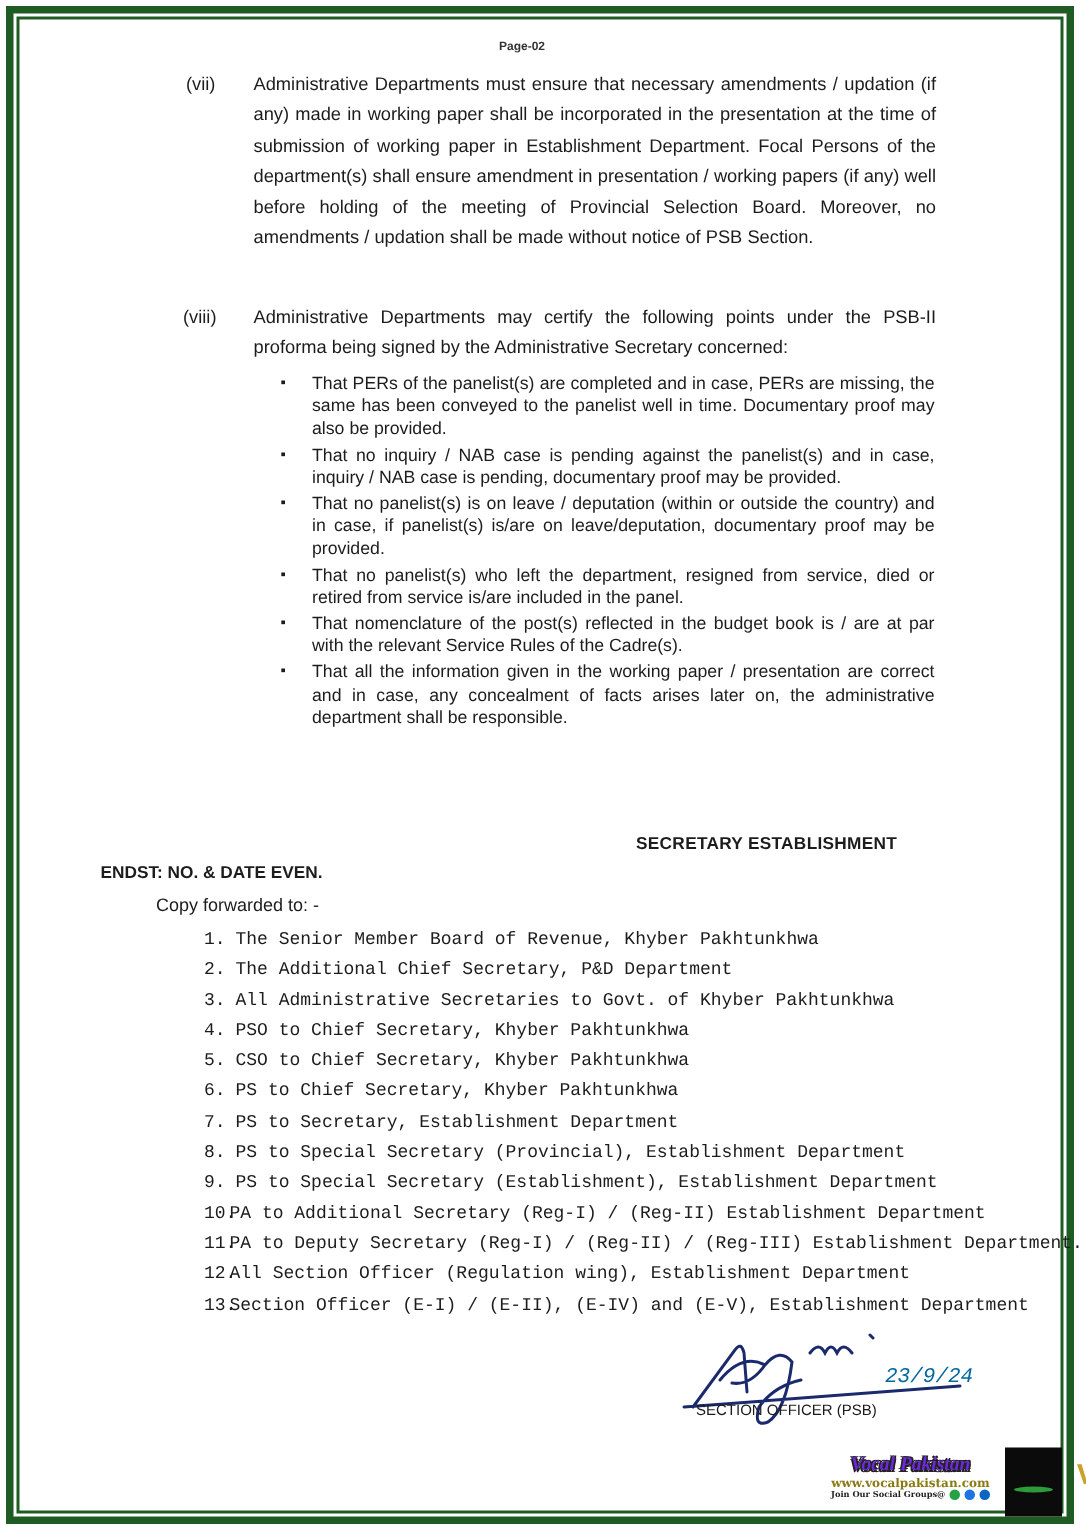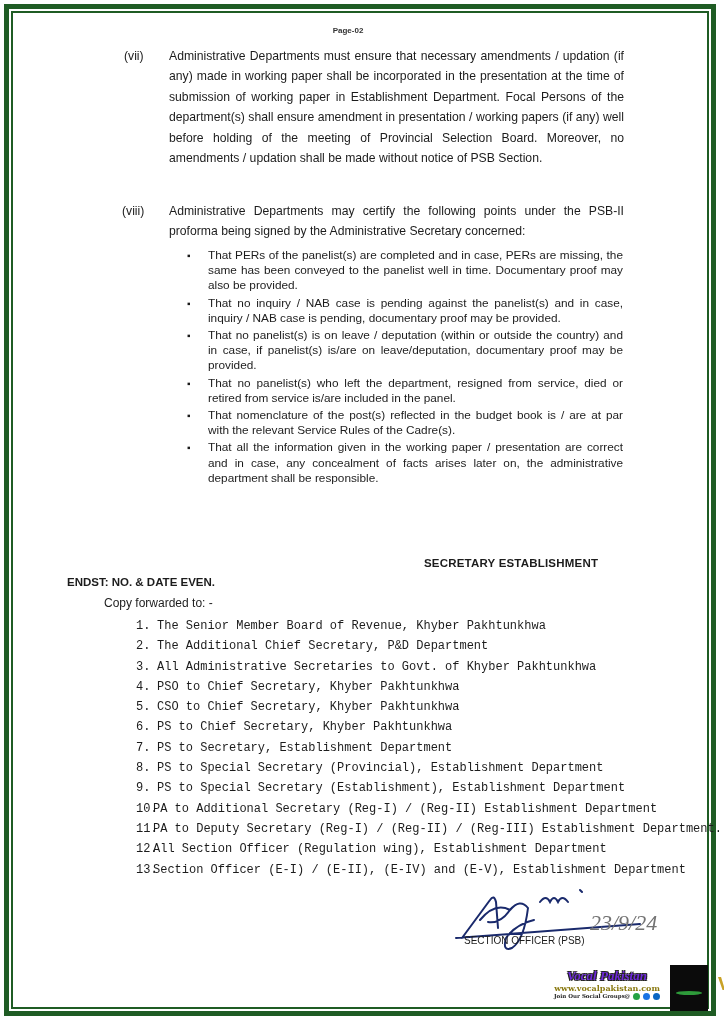--- a/index.html
+++ b/index.html
@@ -30,21 +30,21 @@
     .bullet .dot { position: absolute; left: 1px; top: 0px; font-size: 10px; }
     .sec-est { position: absolute; left: 424px; top: 557px; font-size: 11.5px; font-weight: bold; letter-spacing: 0.2px; text-align: right; }
     .endst { position: absolute; left: 67px; top: 576px; font-size: 11.5px; font-weight: bold; }
     .copyfwd { position: absolute; left: 104px; top: 596px; font-size: 12px; }
     .cc-list { position: absolute; left: 136px; top: 616px; font-size: 12px; line-height: 20.3px; }
     .cc-item { white-space: nowrap; font-family: Liberation Mono, monospace; }
     .cc-item .n { display: inline-block; width: 21px; }
     .cc-item.two .n { width: 17px; text-align: center; }
     .signature { position: absolute; left: 450px; top: 880px; width: 240px; height: 80px; }
     .so-label { position: absolute; left: 464px; top: 935px; font-size: 10px; }
-    .sig-date { position: absolute; left: 590px; top: 910px; font-size: 22px; font-family: Liberation Serif, serif; font-style: italic; color: #737373; }
+    .sig-date { position: absolute; left: 590px; top: 910px; font-size: 14px; font-family: Liberation Mono, monospace; font-style: italic; color: #0369a1; }
     .wm { position: absolute; left: 547px; top: 968px; width: 120px; text-align: center; }
     .wm-title { font-family: Liberation Serif, serif; font-style: italic; font-weight: bold; font-size: 13px; color: #6d28d9;
       text-shadow: -1px -1px 0 #222, 1px -1px 0 #222, -1px 1px 0 #222, 1px 1px 0 #222; }
     .wm-url { font-family: "DejaVu Serif", serif; font-weight: bold; font-size: 8px; color: #8a7a12; margin-top: -1px; }
     .wm-social { font-family: "DejaVu Serif", serif; font-size: 5.5px; color: #222; font-weight: bold; }
     .wm-social .ic { display: inline-block; width: 7px; height: 7px; border-radius: 50%; vertical-align: middle; margin-left: 1px; }
     .logo-box { position: absolute; left: 670px; top: 965px; width: 38px; height: 46px; background: #0b0b0b; }
     .logo-box .vp { position: absolute; left: 4px; top: 8px; font-family: Liberation Mono, monospace; font-weight: bold; font-size: 20px; color: #c9a227; margin-left: 44px; }
     .logo-box .swoosh { position: absolute; left: 6px; top: 26px; width: 26px; height: 4px; background: #2e9b3a; border-radius: 50%; }
   </style>

